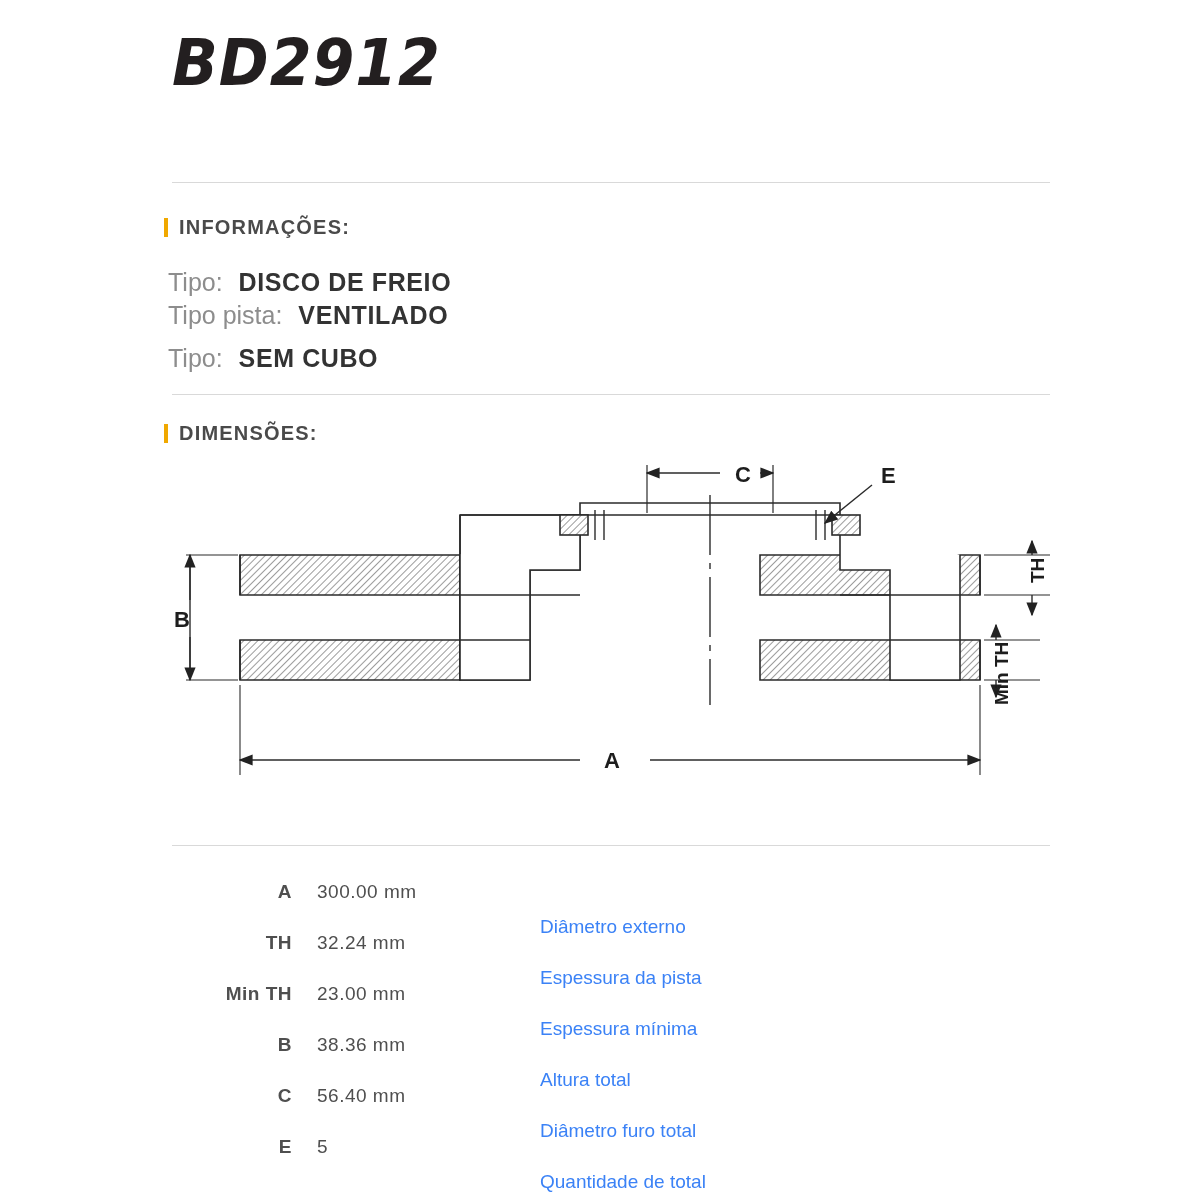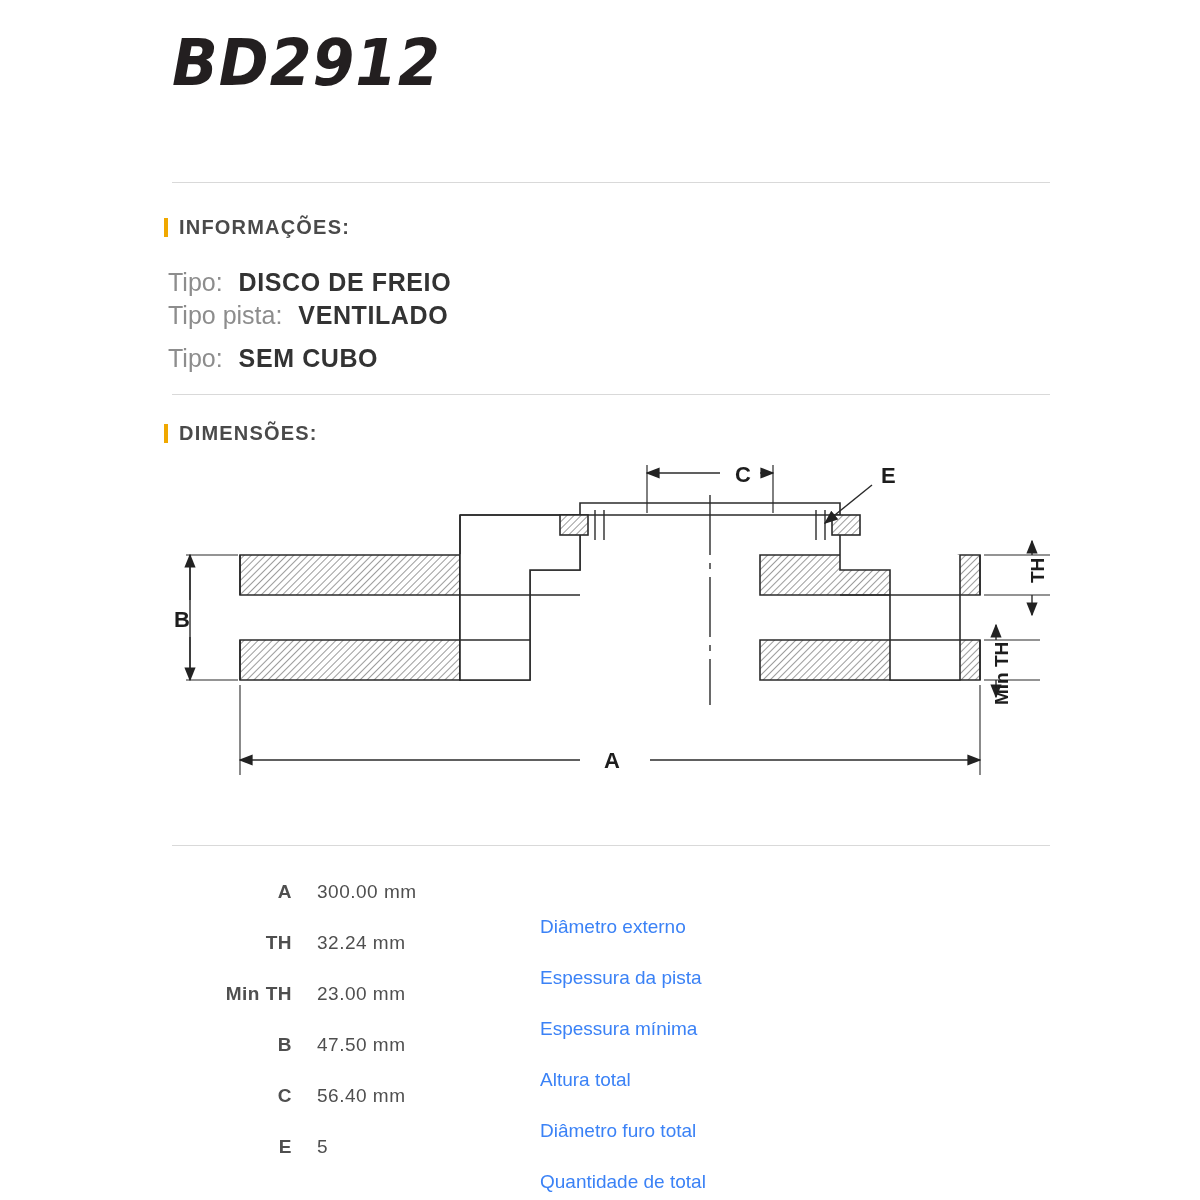--- a/index.html
+++ b/index.html
@@ -286,21 +286,21 @@
     </div>
 
     <div class="dimrow">
       <span class="code">Min TH</span>
       <span class="value">23.00 mm</span>
       <span class="desc">Espessura mínima</span>
     </div>
 
     <div class="dimrow">
       <span class="code">B</span>
-      <span class="value">47.50 mm</span>
+      <span class="value">38.36 mm</span>
       <span class="desc">Altura total</span>
     </div>
 
     <div class="dimrow">
       <span class="code">C</span>
       <span class="value">56.40 mm</span>
       <span class="desc">Diâmetro furo total</span>
     </div>
 
     <div class="dimrow">

